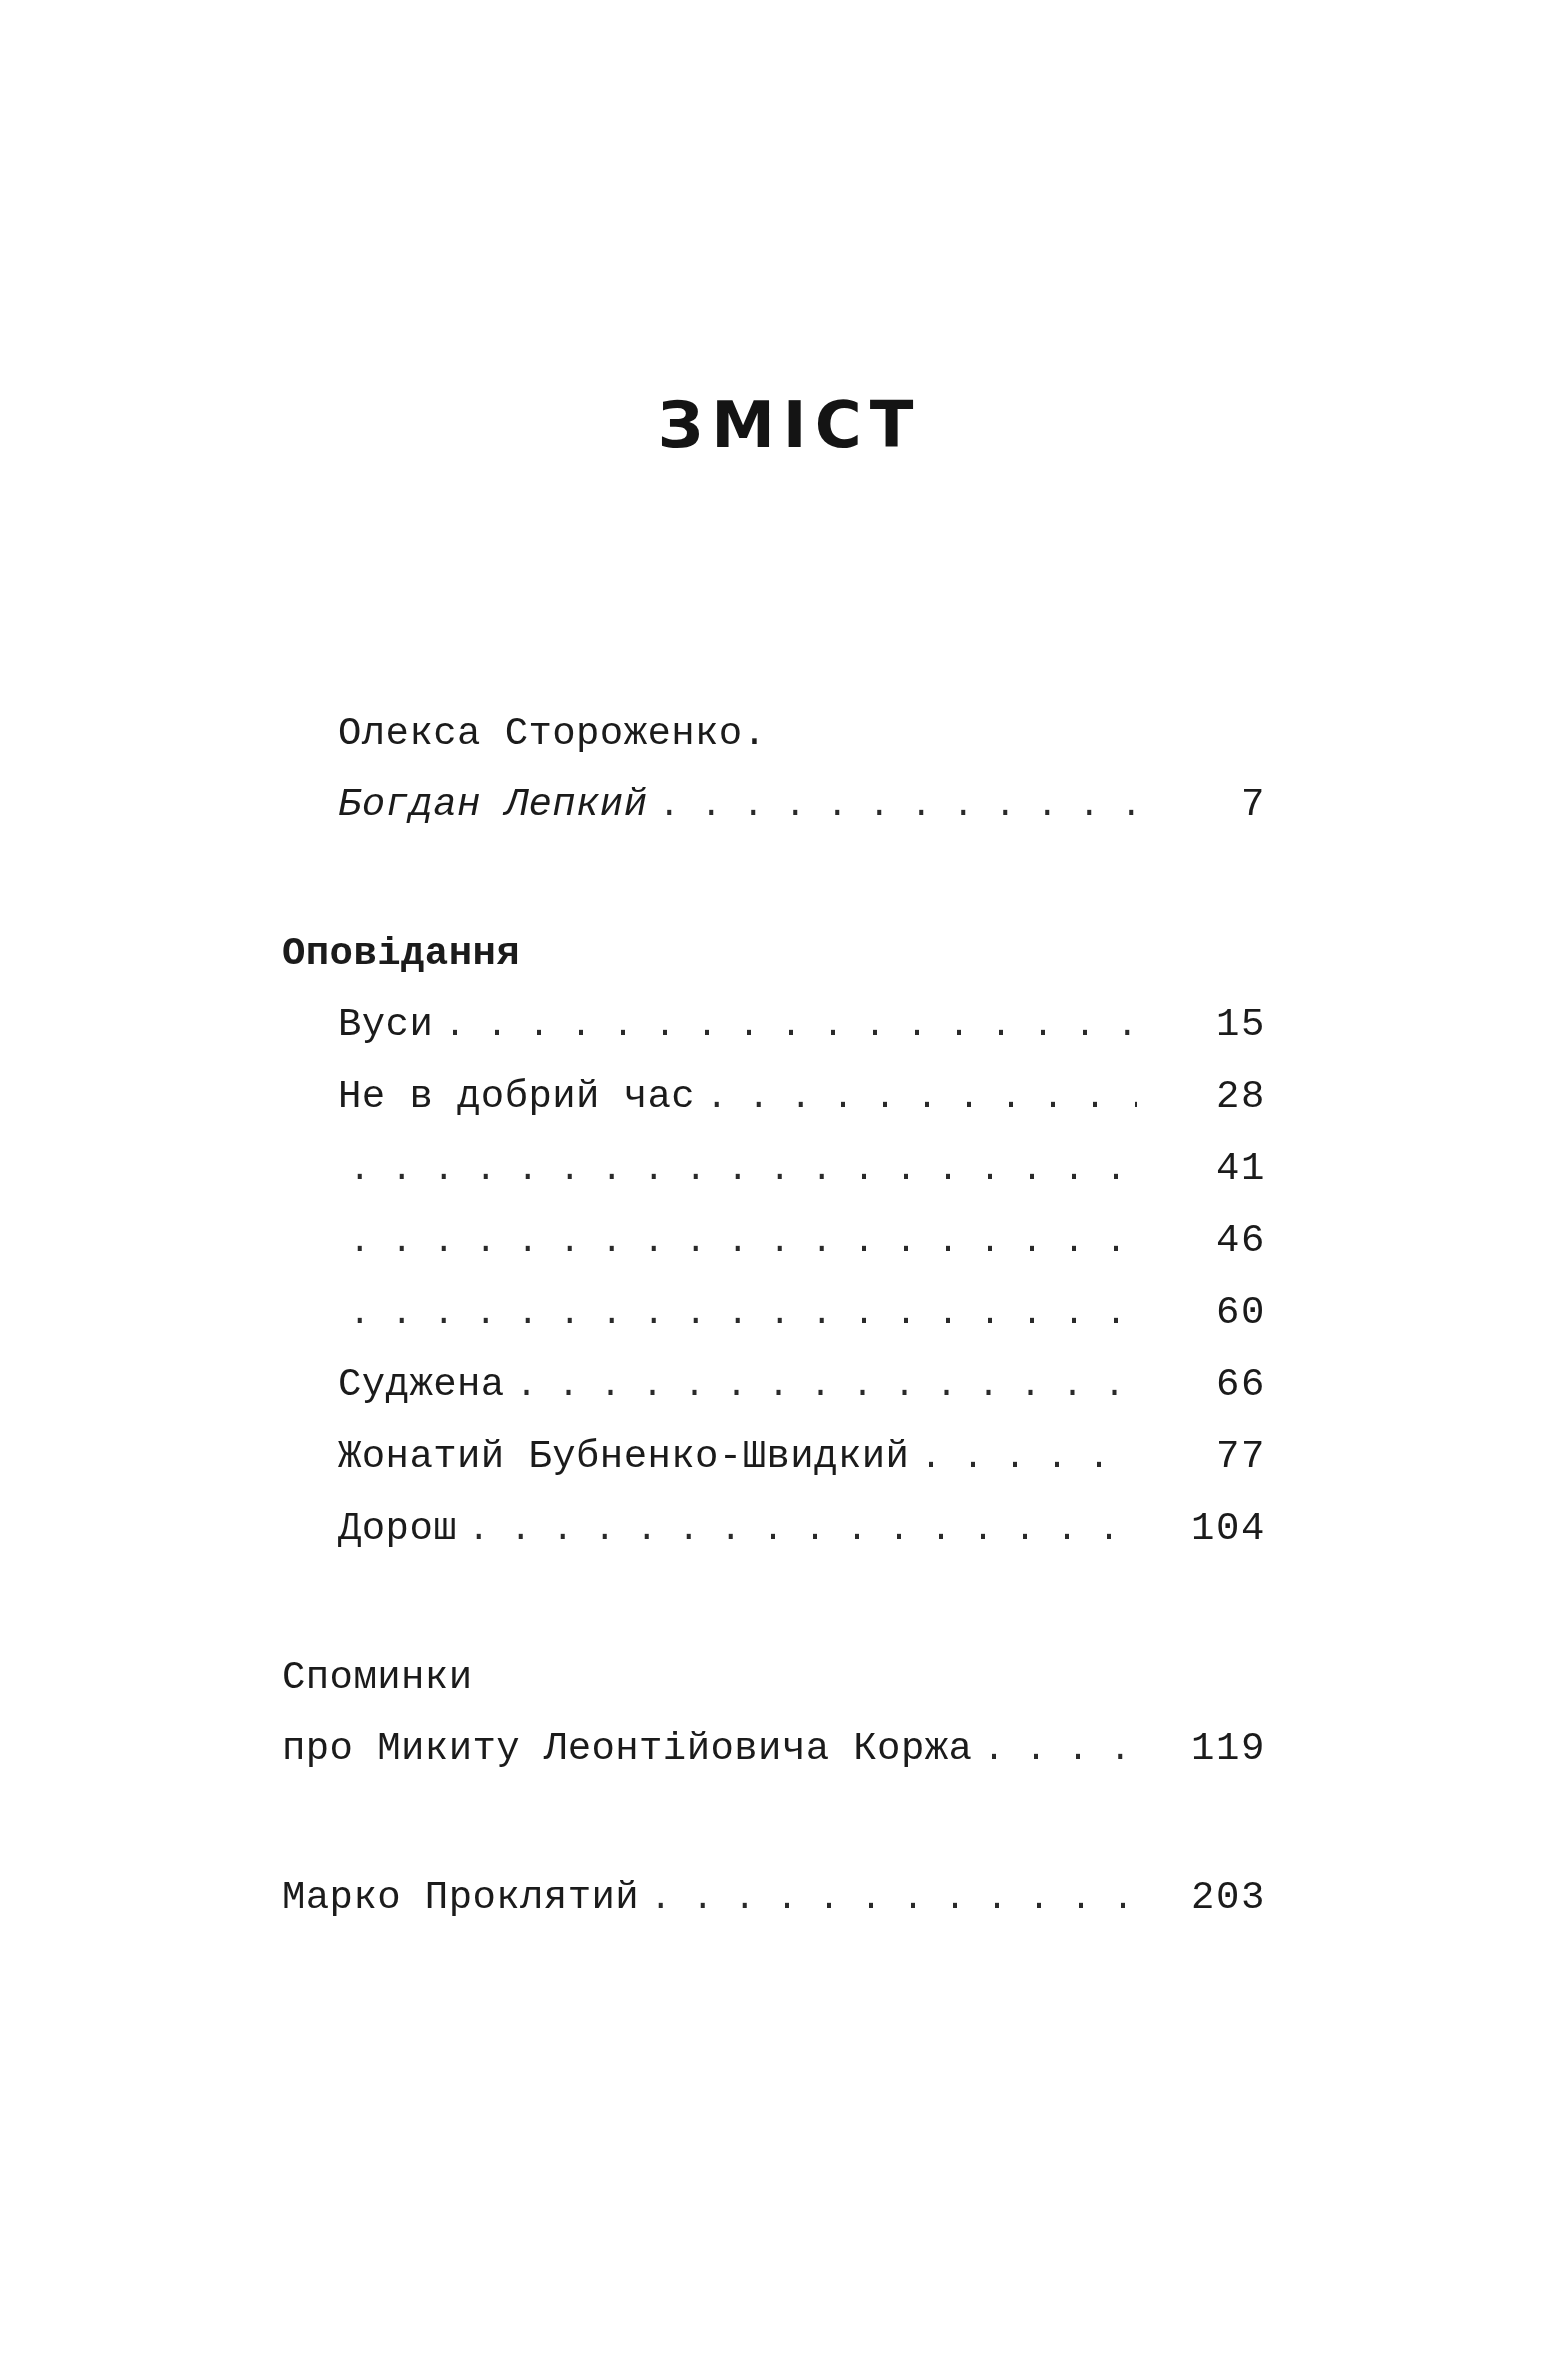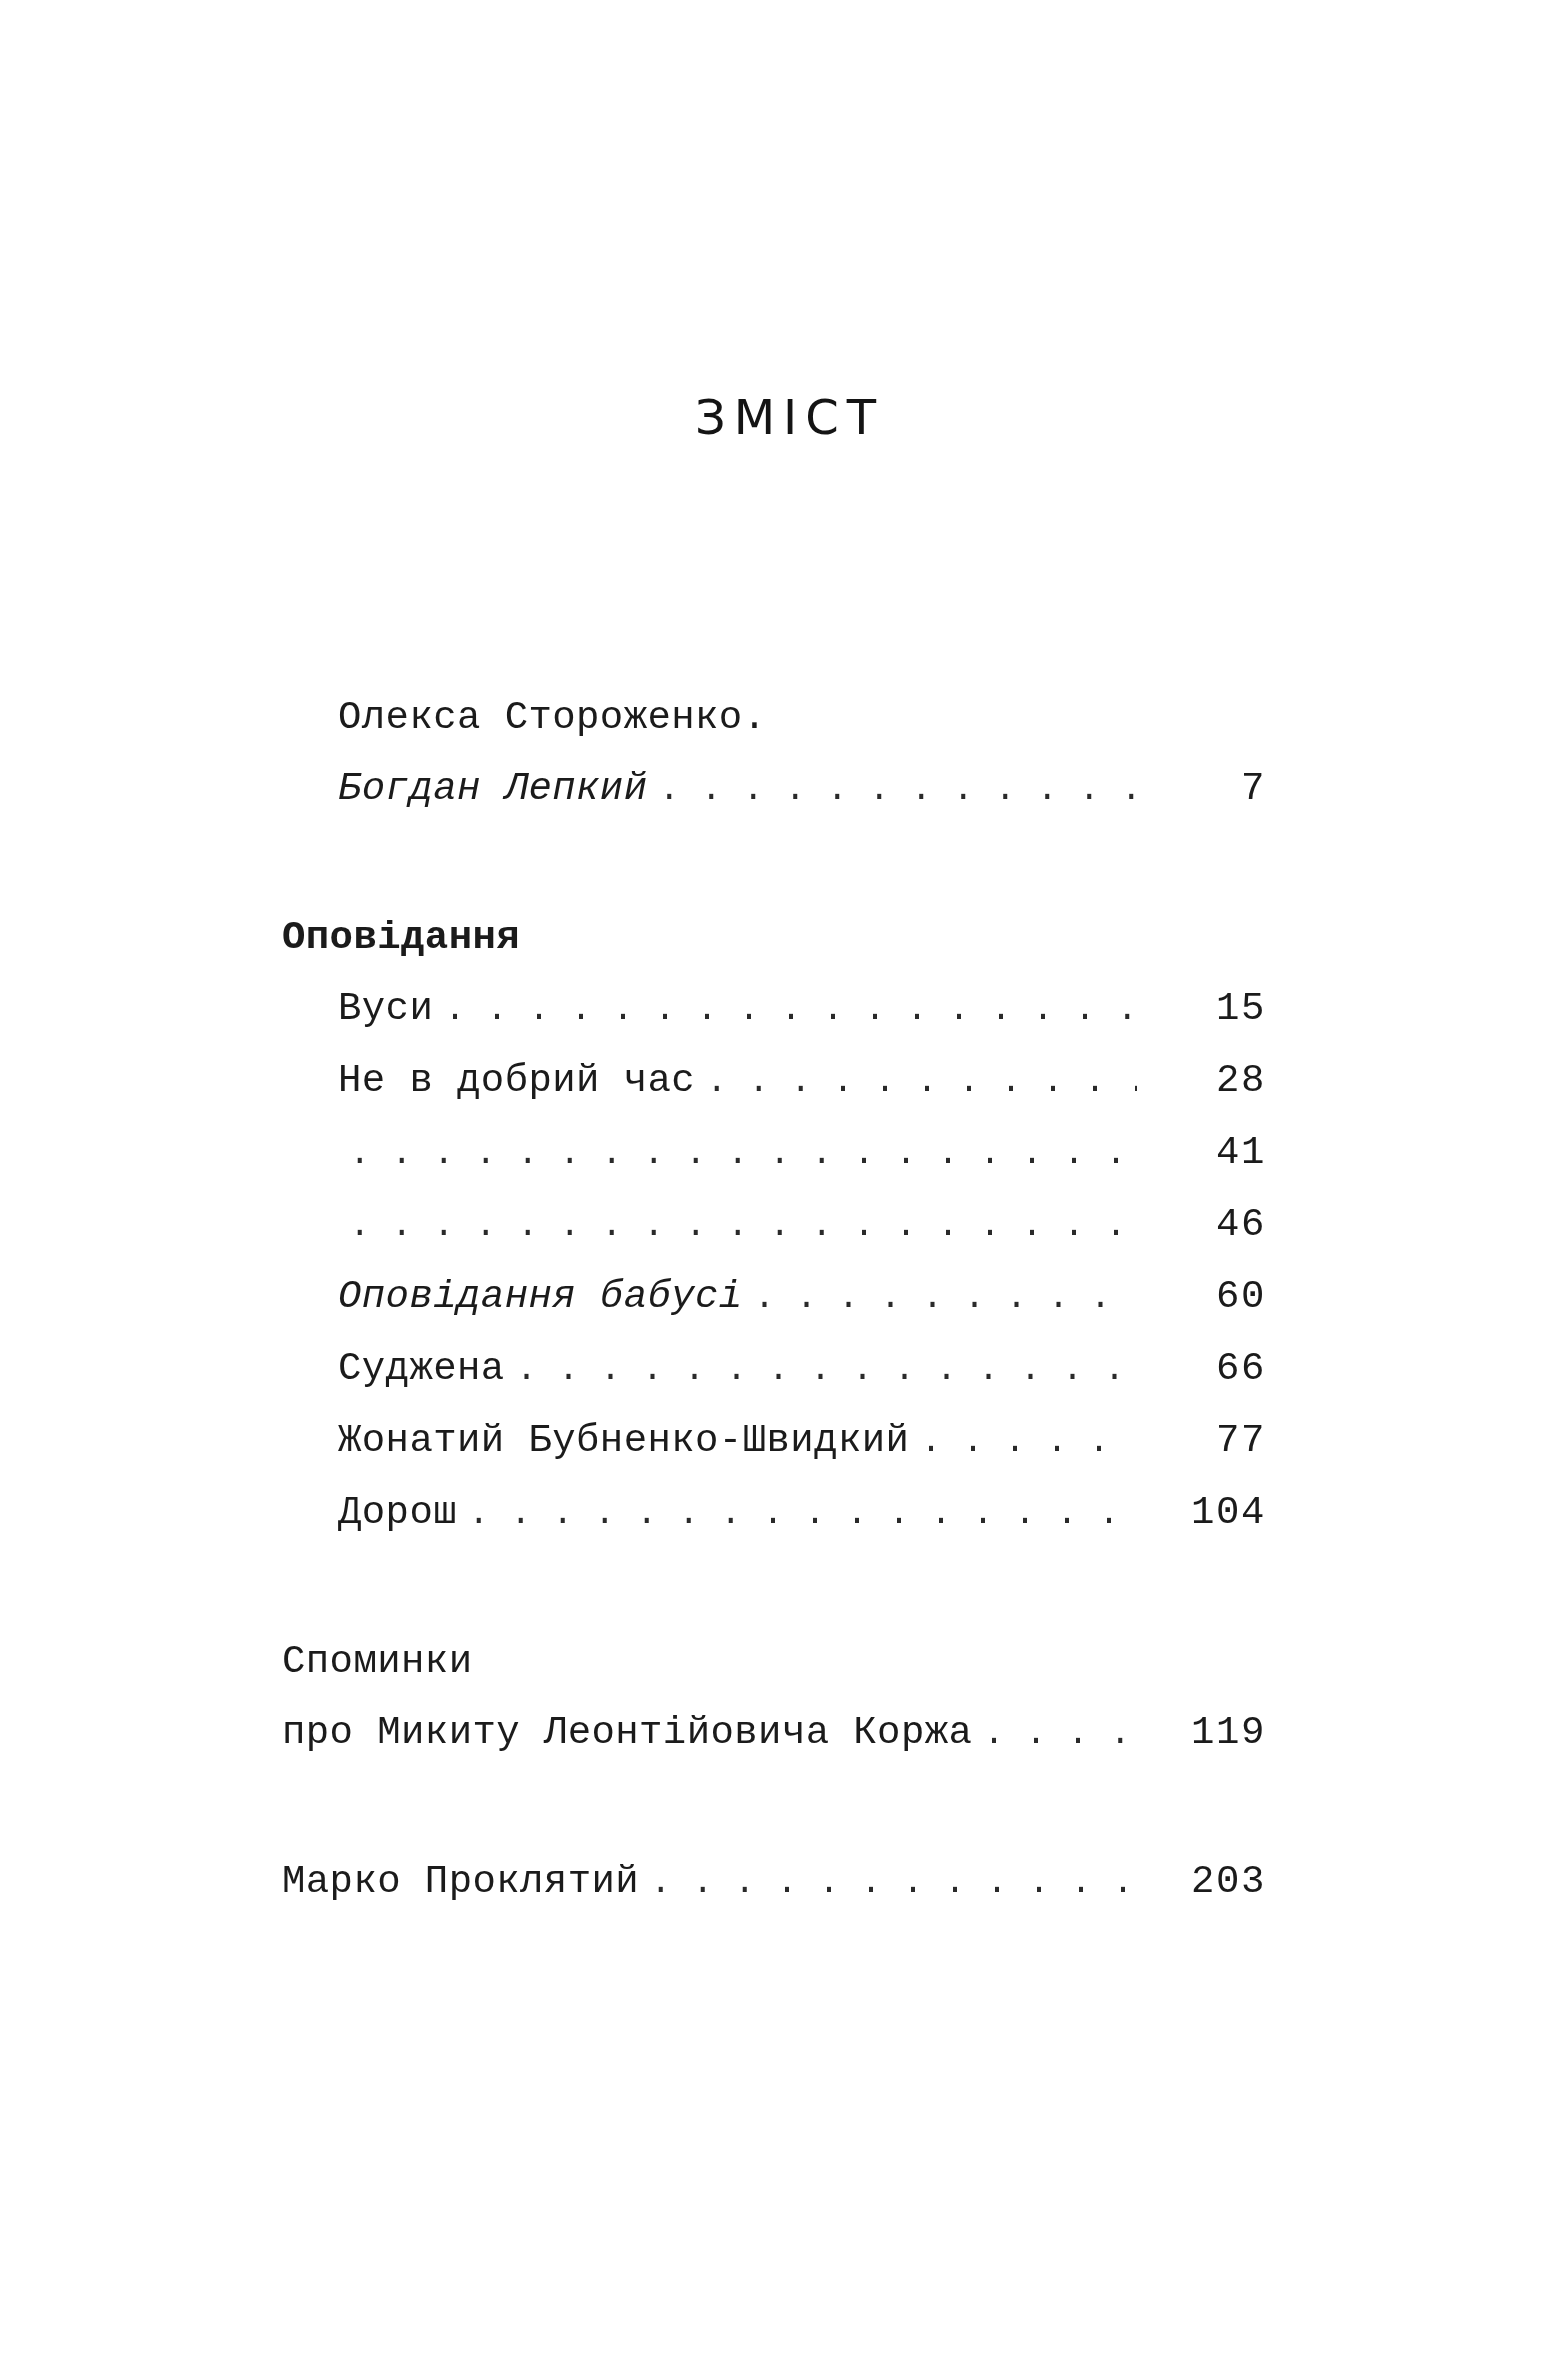--- a/index.html
+++ b/index.html
@@ -18,22 +18,22 @@
     position: relative;
     width: 1546px;
     height: 2377px;
     background: #ffffff;
   }
   .book-title {
     margin: 0;
     padding-top: 393px;
     text-align: center;
     font-family: "DejaVu Sans", "Liberation Sans", sans-serif;
-    font-weight: 400;
-    font-size: 48px;
+    font-weight: 700;
+    font-size: 64px;
     letter-spacing: 8px;
     color: #141414;
     line-height: 1;
     padding-left: 33px;
   }
   .toc {
     margin-top: 242px;
     padding-left: 282px;
     padding-right: 280px;
     font-family: Liberation Mono, monospace;
@@ -113,21 +113,20 @@
   </div>
       <div class="toc-row indented">
     <span class="dots">. . . . . . . . . . . . . . . . . . . . . . . . . . . . . . . . . . . . . . . . . . . . . . . . . . . . . . . . . . . . . . . . . . . . . . . . . . . . . . . . . . . . . . . . . . </span>
     <span class="page-num">41</span>
   </div>
       <div class="toc-row indented">
     <span class="dots">. . . . . . . . . . . . . . . . . . . . . . . . . . . . . . . . . . . . . . . . . . . . . . . . . . . . . . . . . . . . . . . . . . . . . . . . . . . . . . . . . . . . . . . . . . </span>
     <span class="page-num">46</span>
   </div>
       <div class="toc-row indented">
-    <span class="entry-label italic">Оповідання бабусі</span>
     <span class="dots">. . . . . . . . . . . . . . . . . . . . . . . . . . . . . . . . . . . . . . . . . . . . . . . . . . . . . . . . . . . . . . . . . . . . . . . . . . . . . . . . . . . . . . . . . . </span>
     <span class="page-num">60</span>
   </div>
       <div class="toc-row indented">
     <span class="entry-label">Суджена</span>
     <span class="dots">. . . . . . . . . . . . . . . . . . . . . . . . . . . . . . . . . . . . . . . . . . . . . . . . . . . . . . . . . . . . . . . . . . . . . . . . . . . . . . . . . . . . . . . . . . </span>
     <span class="page-num">66</span>
   </div>
       <div class="toc-row indented">
     <span class="entry-label">Жонатий Бубненко-Швидкий</span>

